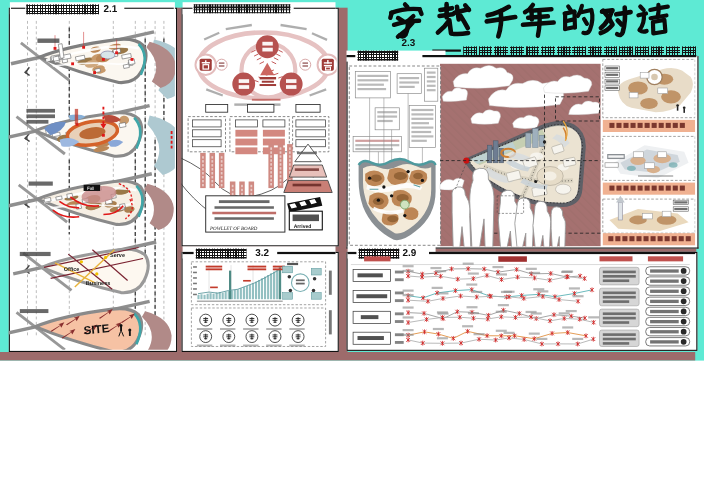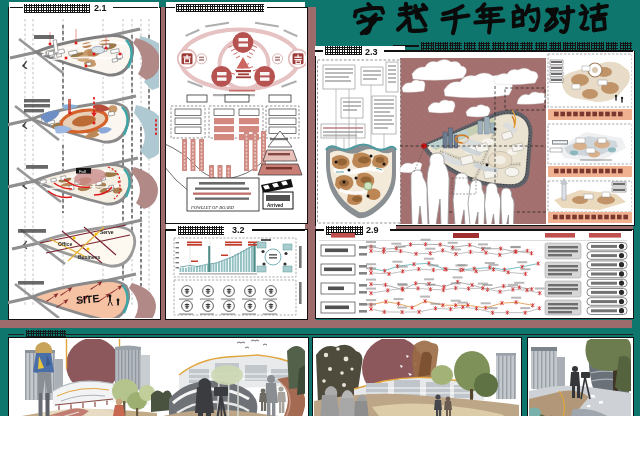--- a/index.html
+++ b/index.html
@@ -1,17 +1,17 @@
 <!DOCTYPE html>
 <html><head>
 <meta charset="utf-8">
 <style>
 html,body{margin:0;padding:0;}
 body{font-family:"Liberation Sans",sans-serif;}
-#page{position:relative;width:640px;height:416px;background:#0f766e;overflow:hidden;}
+#page{position:relative;width:640px;height:328px;background:#5eead4;overflow:hidden;}
 .abs{position:absolute;}
 
 .zc{position:absolute;background:
  repeating-linear-gradient(0deg,currentColor 0 1px,transparent 1px 2.4px),
  repeating-linear-gradient(90deg,currentColor 0 1px,transparent 1px 2.4px);
  color:#141414;}
 .bx{position:absolute;border:1.5px solid #111;background:#fff;}
 .mauve{position:absolute;background:#9d6b6b;}
 </style>
 </head>
@@ -764,21 +764,21 @@
 </g>
 </svg>
 
 <div class="abs" style="left:393px;top:45px;width:26px;height:2px;background:#111;"></div>
 <div class="zc" style="left:421px;top:41.5px;width:213px;height:9px;-webkit-mask:repeating-linear-gradient(90deg,#000 0 12.5px,transparent 12.5px 14.2px);mask:repeating-linear-gradient(90deg,#000 0 12.5px,transparent 12.5px 14.2px);"></div>
 
 <div class="abs" style="left:315px;top:51px;width:318px;height:174px;border:1.5px solid #111;border-top:none;background:#fff;"></div>
 
 <div class="abs" style="left:315px;top:46px;width:90px;height:10px;background:#fff;"></div>
 <div class="zc" style="left:325px;top:46px;width:37px;height:9px;"></div>
-<div class="abs" style="left:365px;top:47px;font:bold 9px 'Liberation Sans';color:#111;">2.3</div>
+<div class="abs" style="left:365px;top:34px;font:bold 9px 'Liberation Sans';color:#111;">2.3</div>
 <div class="abs" style="left:315px;top:50px;width:8px;height:1.6px;background:#111;"></div>
 <div class="abs" style="left:384px;top:50px;width:249px;height:1.6px;background:#111;"></div>
 
 <svg class="abs" id="zoning" style="left:316px;top:52px;" width="316" height="172" viewBox="0 0 316 172">
 <defs>
 <pattern id="hatch" width="5.5" height="5.5" patternUnits="userSpaceOnUse" patternTransform="rotate(-45)">
  <rect width="5.5" height="5.5" fill="#a57170"></rect>
  <rect width="1.2" height="5.5" fill="#a06f6d"></rect>
 </pattern>
 <pattern id="bstripe" width="3" height="3" patternUnits="userSpaceOnUse">

